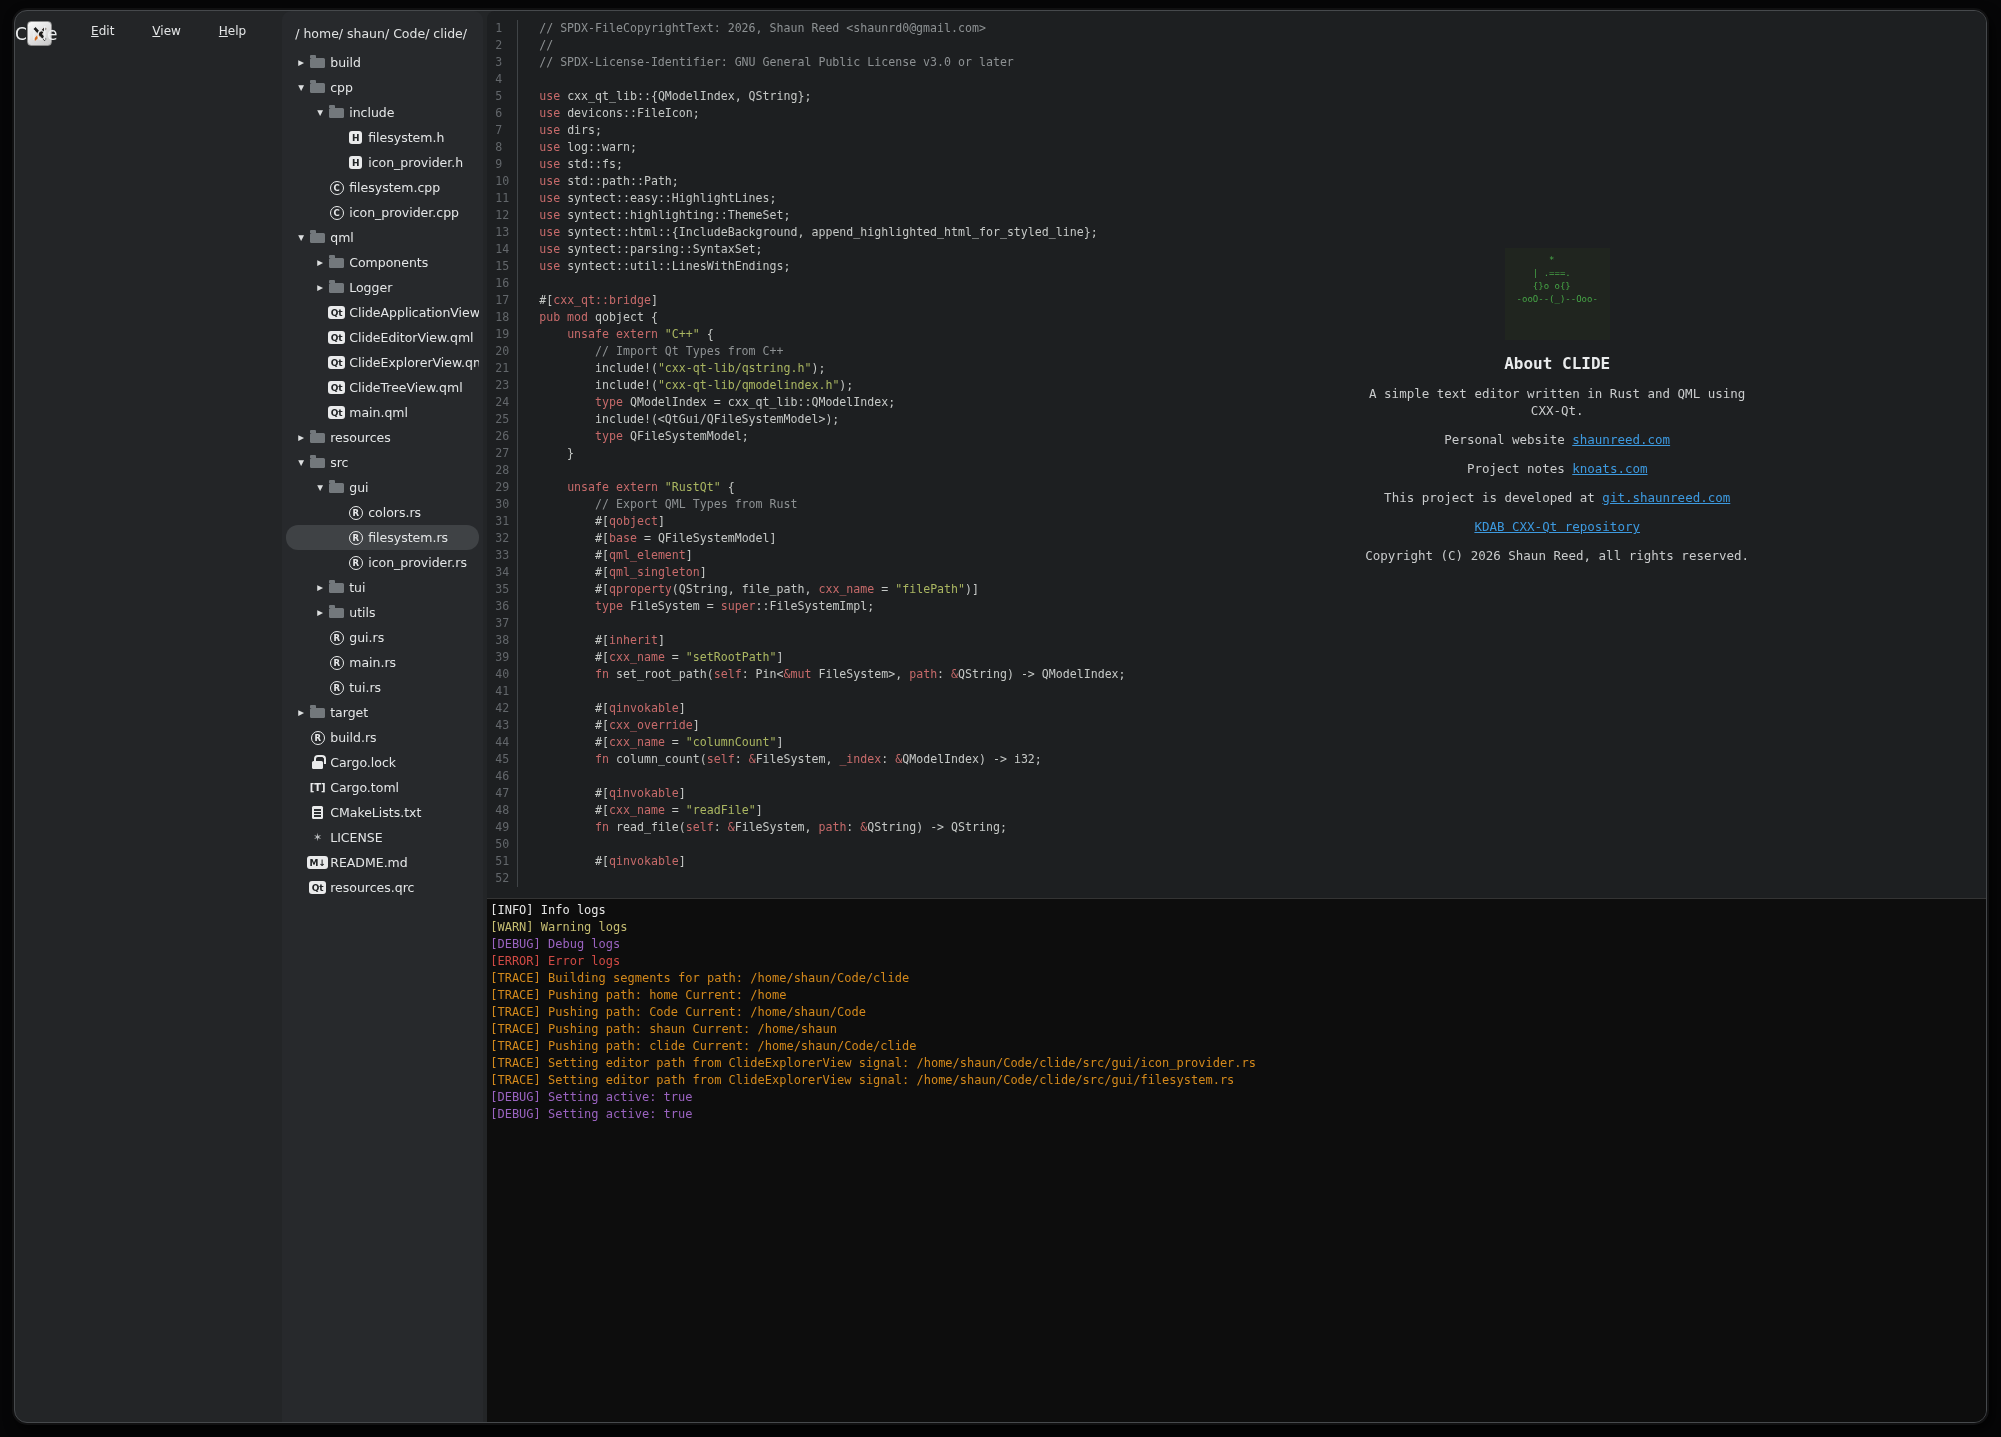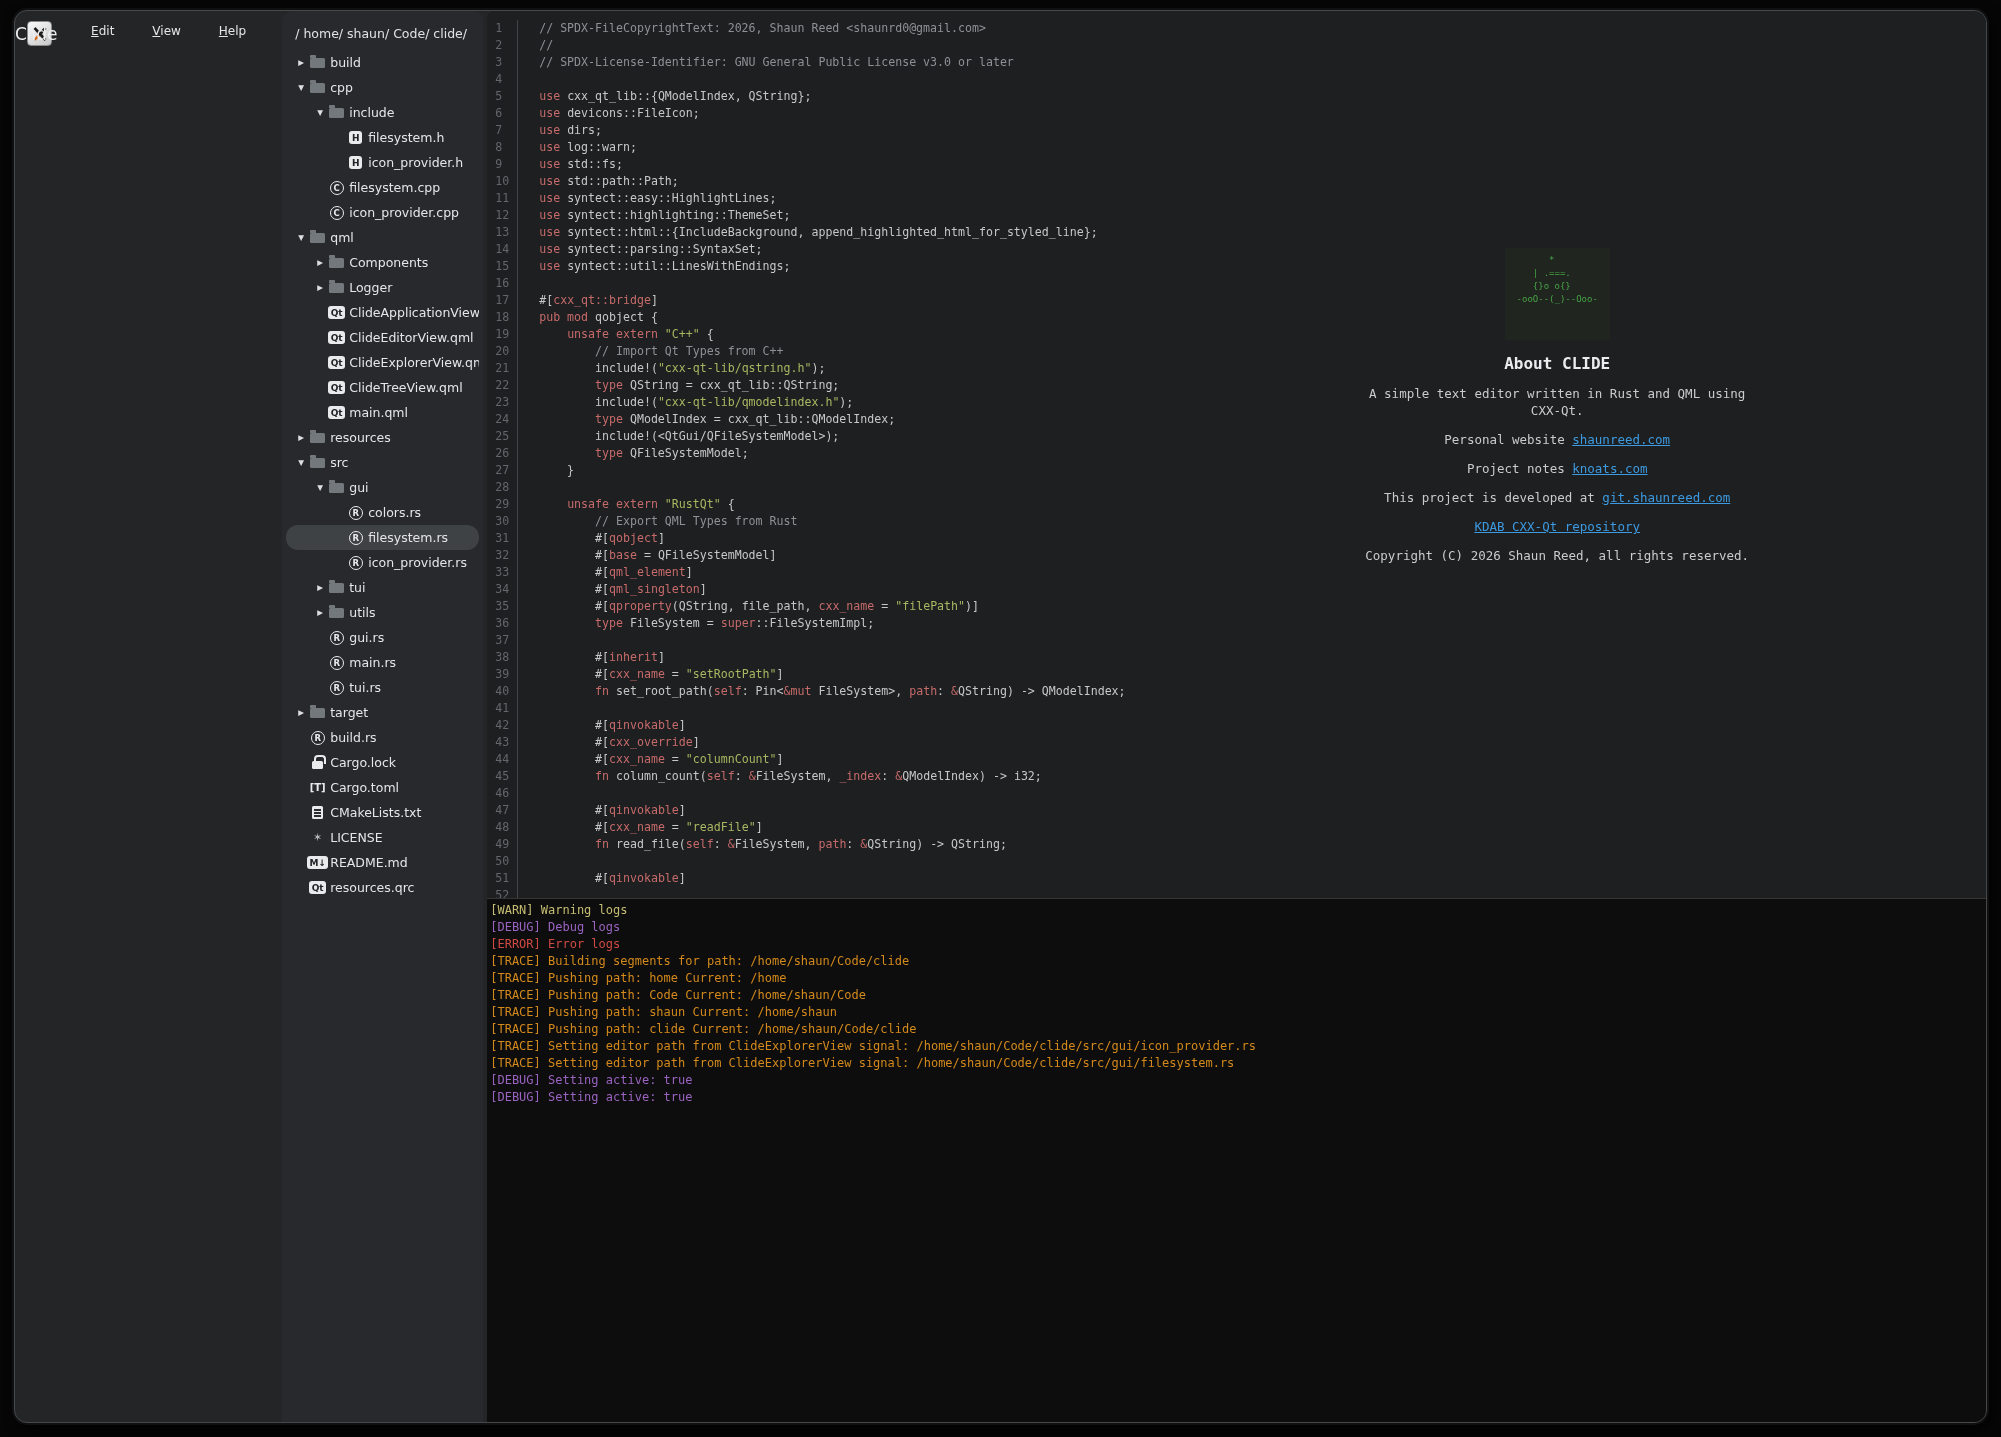--- a/index.html
+++ b/index.html
@@ -457,24 +457,20 @@
             </div>
             <div class="code-row">
               <span class="ln">20</span>
               <span class="lc"><span class="tok-c">        // Import Qt Types from C++</span></span>
             </div>
             <div class="code-row">
               <span class="ln">21</span>
               <span class="lc"><span>        include!(</span><span class="tok-s">"cxx-qt-lib/qstring.h"</span><span>);</span></span>
             </div>
             <div class="code-row">
-              <span class="ln">22</span>
-              <span class="lc"><span>        </span><span class="tok-k">type</span><span> QString = cxx_qt_lib::QString;</span></span>
-            </div>
-            <div class="code-row">
               <span class="ln">23</span>
               <span class="lc"><span>        include!(</span><span class="tok-s">"cxx-qt-lib/qmodelindex.h"</span><span>);</span></span>
             </div>
             <div class="code-row">
               <span class="ln">24</span>
               <span class="lc"><span>        </span><span class="tok-k">type</span><span> QModelIndex = cxx_qt_lib::QModelIndex;</span></span>
             </div>
             <div class="code-row">
               <span class="ln">25</span>
               <span class="lc"><span>        include!(&lt;QtGui/QFileSystemModel&gt;);</span></span>
@@ -600,20 +596,21 @@
               <div class="about-row">Personal website <a href="#">shaunreed.com</a></div>
               <div class="about-row">Project notes <a href="#">knoats.com</a></div>
               <div class="about-row">This project is developed at <a href="#">git.shaunreed.com</a></div>
               <div class="about-row"><a href="#">KDAB CXX-Qt repository</a></div>
               <div class="about-row">Copyright (C) 2026 Shaun Reed, all rights reserved.</div>
             </div>
         </div>
       </div>
 
       <div class="log">
+          <pre class="lvl-info">[INFO] Info logs</pre>
           <pre class="lvl-warn">[WARN] Warning logs</pre>
           <pre class="lvl-debug">[DEBUG] Debug logs</pre>
           <pre class="lvl-error">[ERROR] Error logs</pre>
           <pre class="lvl-trace">[TRACE] Building segments for path: /home/shaun/Code/clide</pre>
           <pre class="lvl-trace">[TRACE] Pushing path: home Current: /home</pre>
           <pre class="lvl-trace">[TRACE] Pushing path: Code Current: /home/shaun/Code</pre>
           <pre class="lvl-trace">[TRACE] Pushing path: shaun Current: /home/shaun</pre>
           <pre class="lvl-trace">[TRACE] Pushing path: clide Current: /home/shaun/Code/clide</pre>
           <pre class="lvl-trace">[TRACE] Setting editor path from ClideExplorerView signal: /home/shaun/Code/clide/src/gui/icon_provider.rs</pre>
           <pre class="lvl-trace">[TRACE] Setting editor path from ClideExplorerView signal: /home/shaun/Code/clide/src/gui/filesystem.rs</pre>

